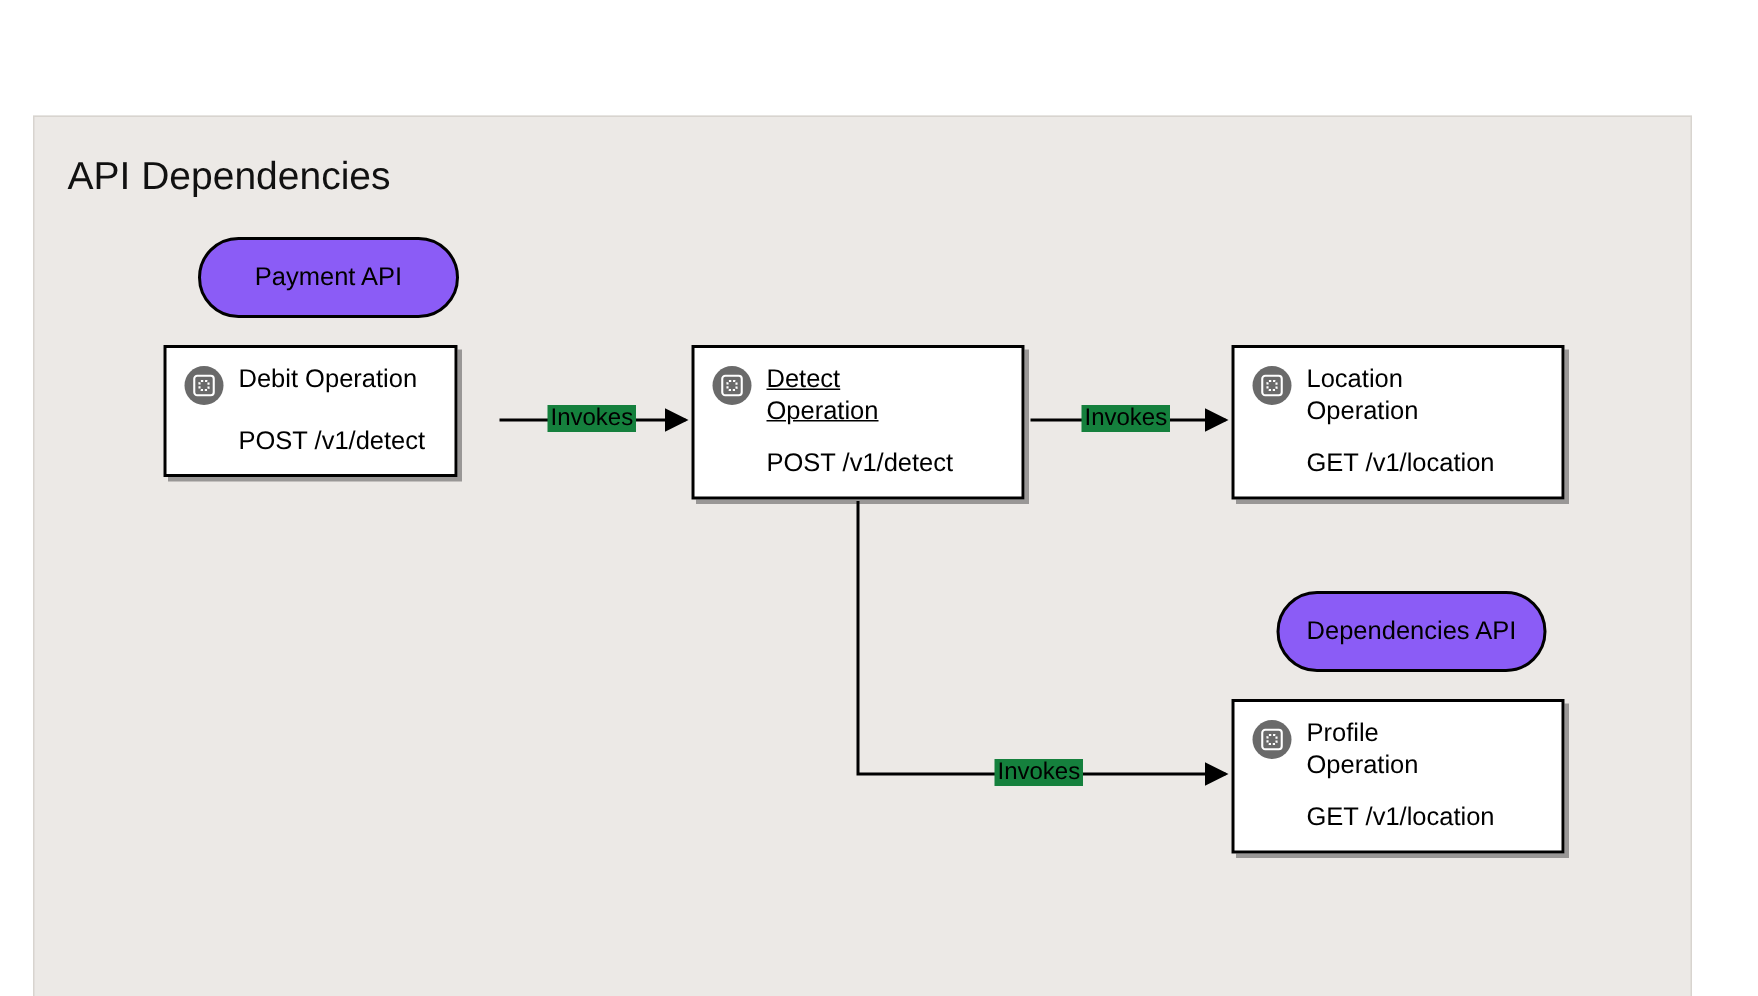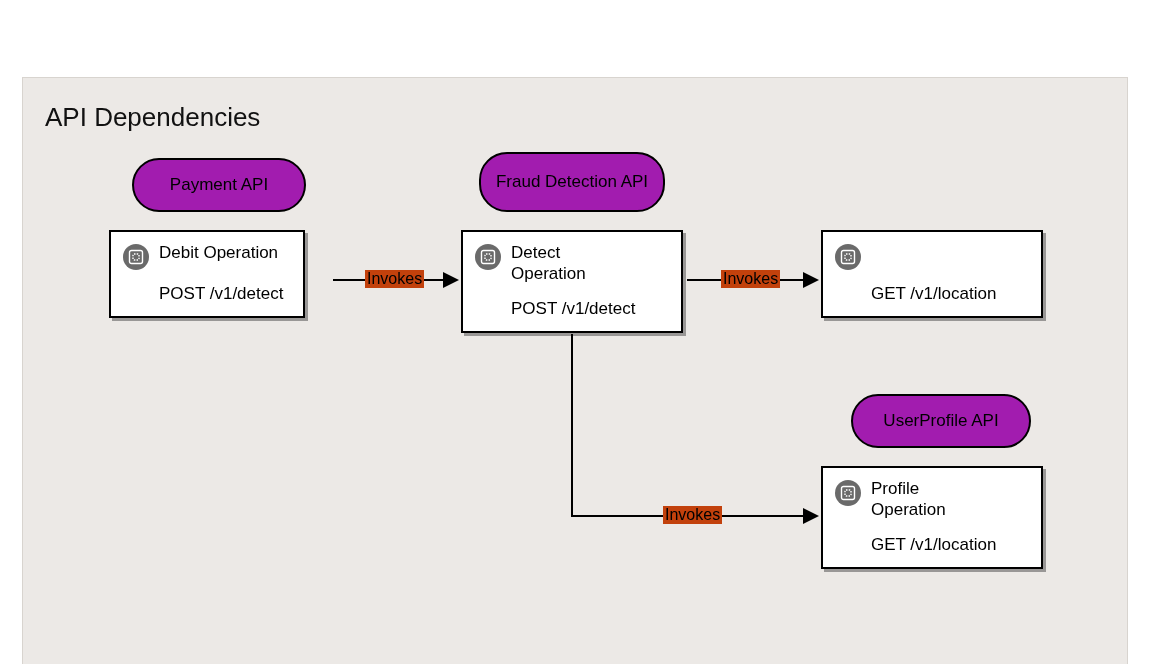--- a/index.html
+++ b/index.html
@@ -16,21 +16,21 @@
   }
   .title {
     position: absolute;
     left: 22px;
     top: 24px;
     font-size: 26px;
     color: #111;
   }
   .pill {
     position: absolute;
-    background: #a21caf;
+    background: #8b5cf6;
     border: 2px solid #000;
     border-radius: 28px;
     display: flex;
     align-items: center;
     justify-content: center;
     text-align: left;
     font-size: 17px;
     line-height: 1.2;
     padding: 0 14px;
   }
@@ -53,48 +53,45 @@
     display: flex; align-items: center; justify-content: center;
     flex-shrink: 0;
     margin-top: 2px;
   }
   .opicon svg { width: 16px; height: 16px; }
   .opname { font-size: 17px; line-height: 1.25; }
   .opendpoint { font-size: 17px; margin-top: 14px; margin-left: 36px; }
   .edge-label {
     position: absolute;
     font-size: 16px;
-    background: #c2410c;
+    background: #15803d;
     padding: 0 2px;
   }
   svg.arrows {
     position: absolute;
     left: 0; top: 0;
     width: 1106px; height: 598px;
     pointer-events: none;
   }
 </style>
 </head>
 <body>
 
 <div class="canvas">
 
   <div class="title">API Dependencies</div>
 
   <div class="pill" style="left:109px; top:80px; width:174px; height:54px;">
     <span>Payment API</span>
   </div>
 
-  <div class="pill" style="left:456px; top:74px; width:186px; height:60px;">
-    <span>Fraud Detection API</span>
-  </div>
 
 
   <div class="pill" style="left:828px; top:316px; width:180px; height:54px;">
-    <span>UserProfile API</span>
+    <span>Dependencies API</span>
   </div>
 
   <div class="opbox" style="left:86px; top:152px; width:196px;">
     <div class="opbox-inner">
       <span class="opicon">
         <svg viewBox="0 0 16 16">
             <g fill="none" stroke="#fff" stroke-width="1.4">
               <rect x="1.5" y="1.5" width="13" height="13" rx="2"></rect>
               <rect x="5" y="5" width="6" height="6" rx="1" stroke-dasharray="1.5 1.2"></rect>
             </g>
@@ -108,35 +105,36 @@
   <div class="opbox" style="left:438px; top:152px; width:222px;">
     <div class="opbox-inner">
       <span class="opicon">
         <svg viewBox="0 0 16 16">
             <g fill="none" stroke="#fff" stroke-width="1.4">
               <rect x="1.5" y="1.5" width="13" height="13" rx="2"></rect>
               <rect x="5" y="5" width="6" height="6" rx="1" stroke-dasharray="1.5 1.2"></rect>
             </g>
           </svg>
       </span>
-      <div class="opname" style="max-width:120px;">Detect Operation</div>
+      <div class="opname" style="max-width:120px;text-decoration:underline;">Detect Operation</div>
     </div>
     <div class="opendpoint">POST /v1/detect</div>
   </div>
 
   <div class="opbox" style="left:798px; top:152px; width:222px;">
     <div class="opbox-inner">
       <span class="opicon">
         <svg viewBox="0 0 16 16">
             <g fill="none" stroke="#fff" stroke-width="1.4">
               <rect x="1.5" y="1.5" width="13" height="13" rx="2"></rect>
               <rect x="5" y="5" width="6" height="6" rx="1" stroke-dasharray="1.5 1.2"></rect>
             </g>
           </svg>
       </span>
+      <div class="opname" style="max-width:120px;">Location Operation</div>
     </div>
     <div class="opendpoint">GET /v1/location</div>
   </div>
 
   <div class="opbox" style="left:798px; top:388px; width:222px;">
     <div class="opbox-inner">
       <span class="opicon">
         <svg viewBox="0 0 16 16">
             <g fill="none" stroke="#fff" stroke-width="1.4">
               <rect x="1.5" y="1.5" width="13" height="13" rx="2"></rect>

